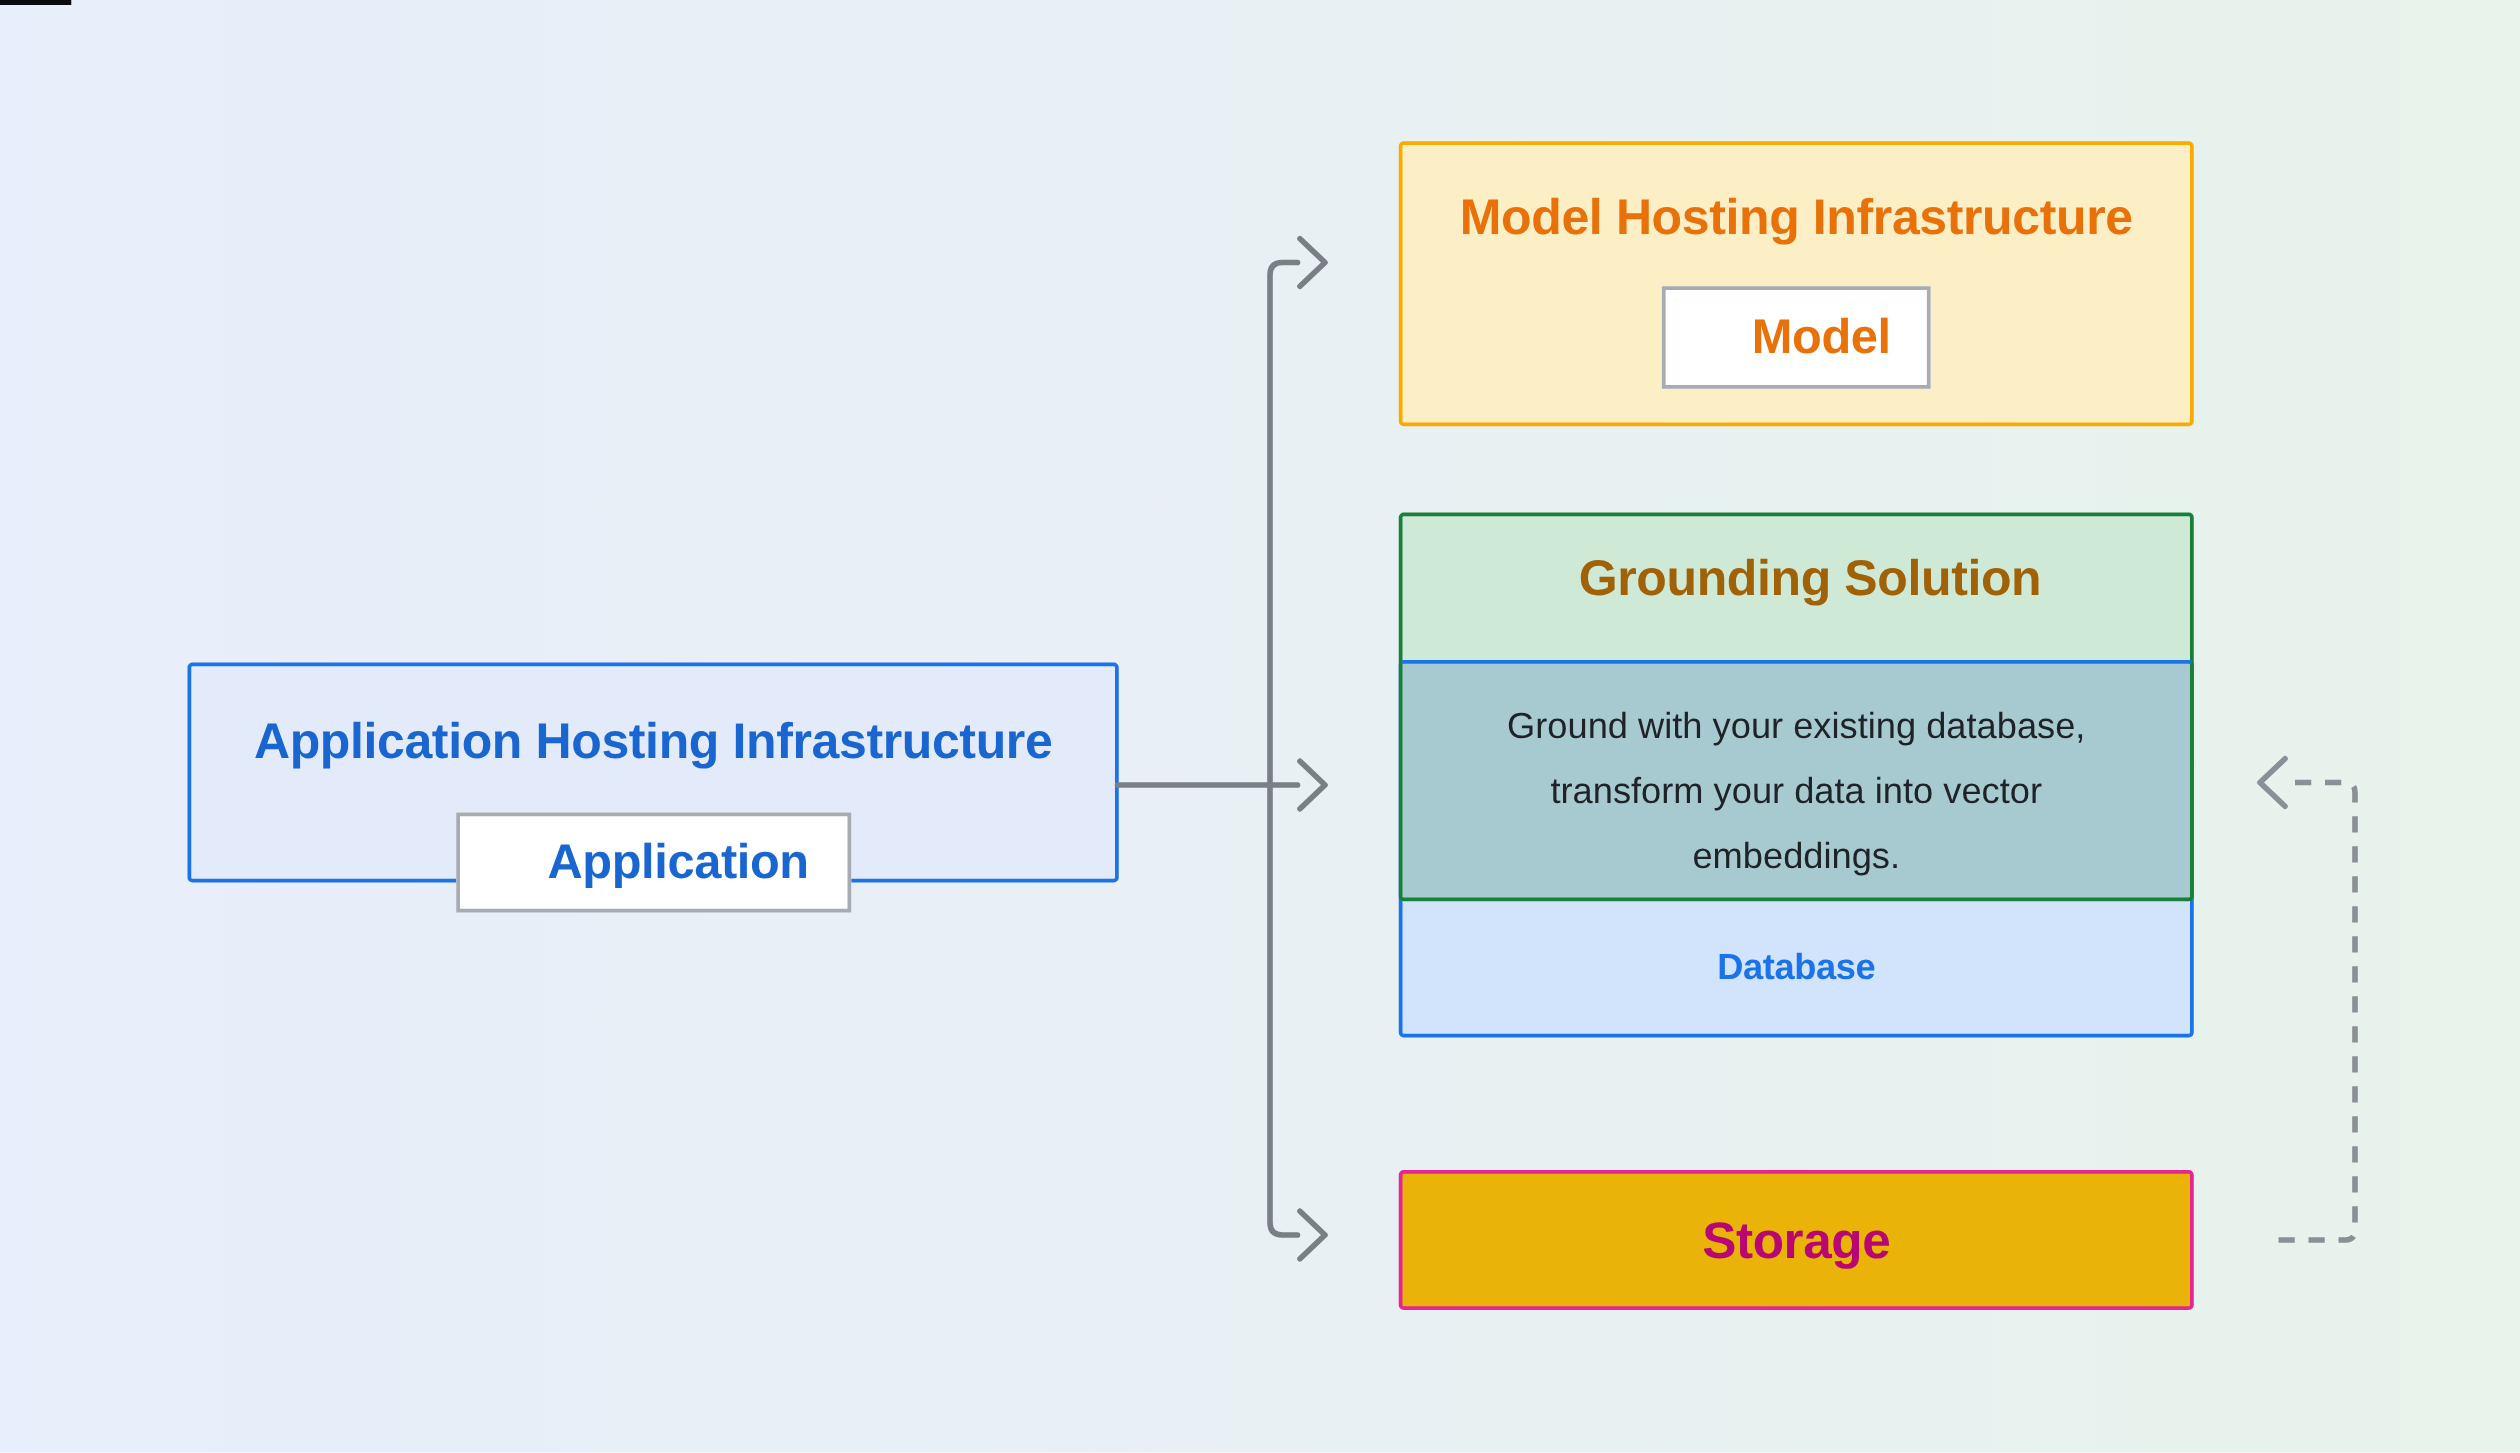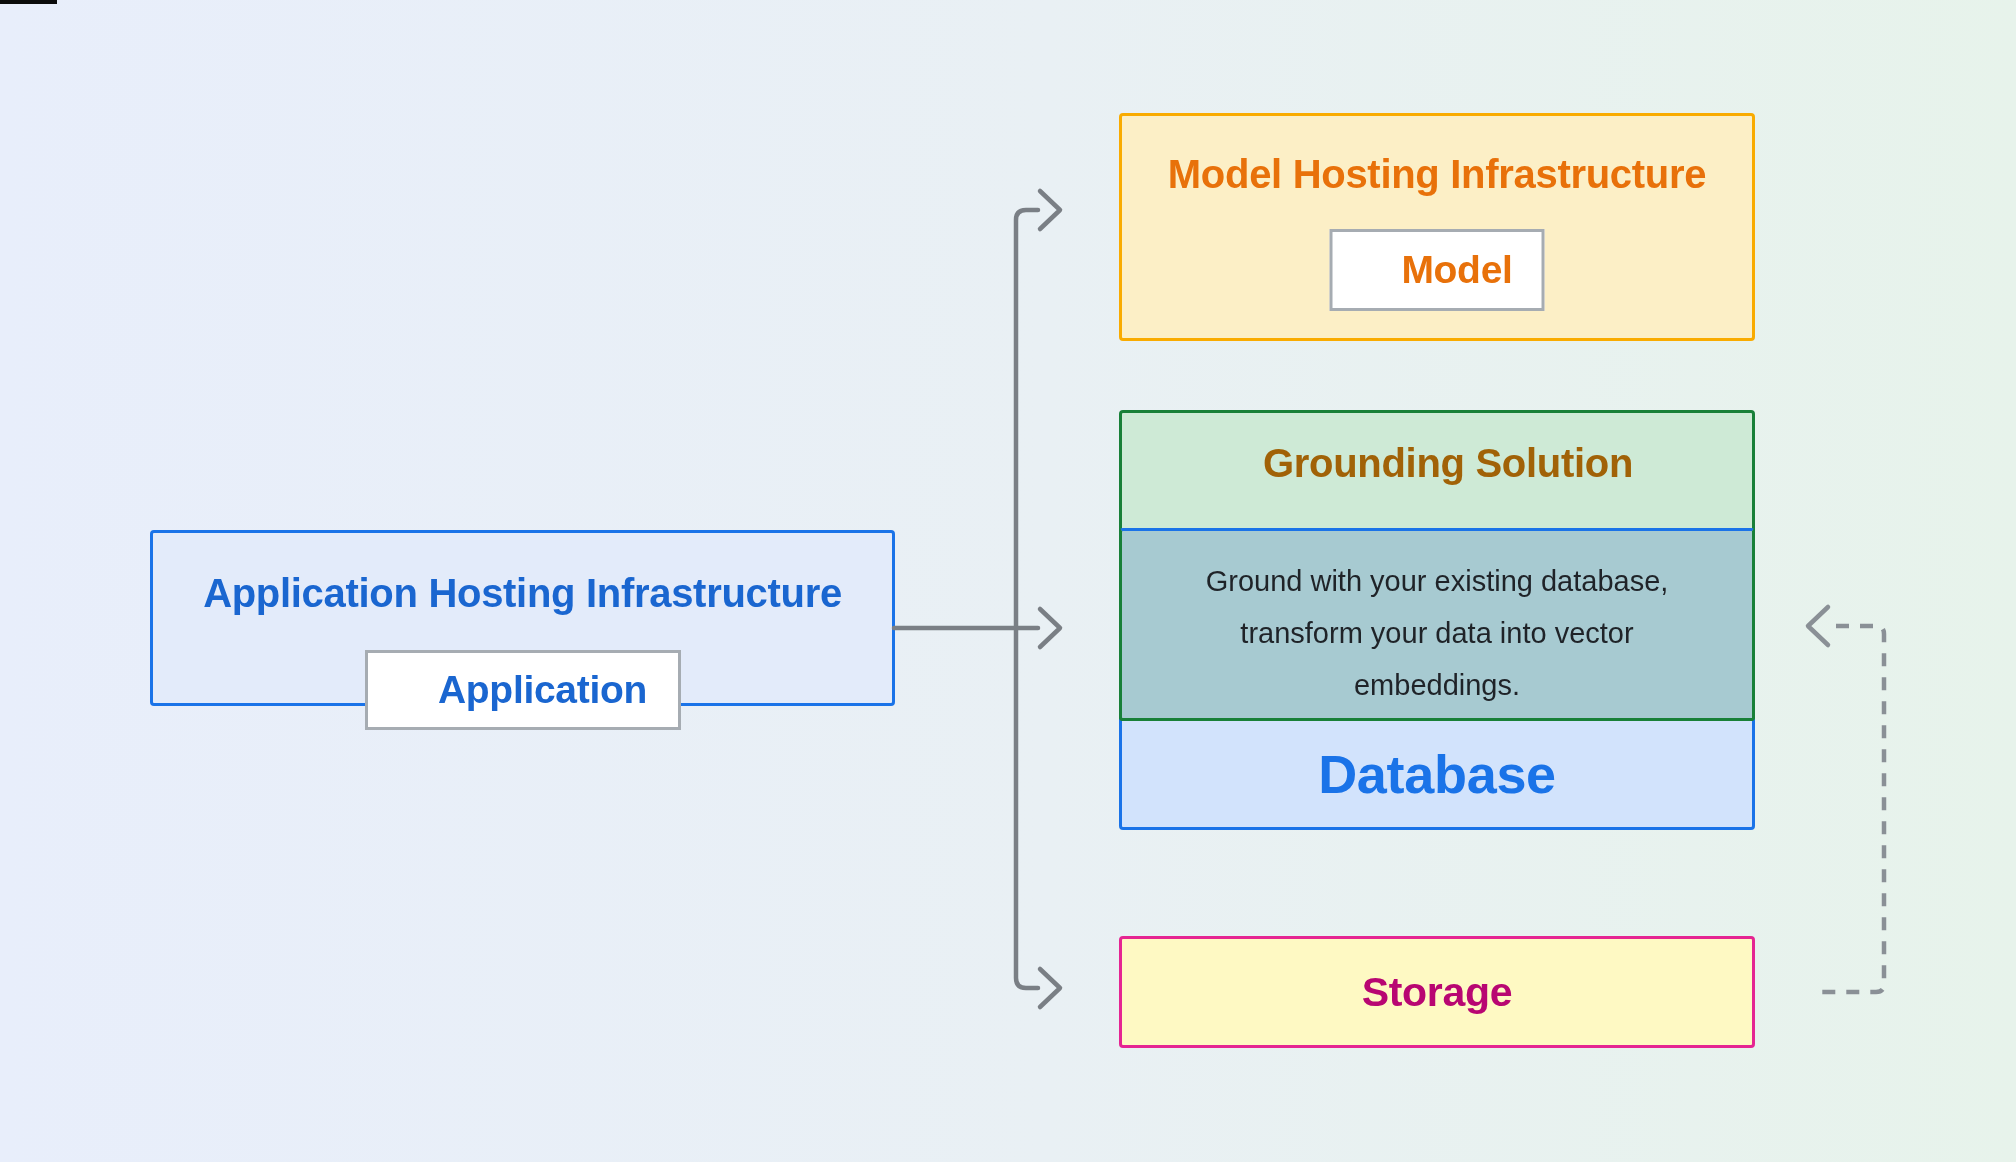--- a/index.html
+++ b/index.html
@@ -26,28 +26,28 @@
   
   .model-box{left:1119px;top:113px;width:636px;height:228px;background:#FCEFC6;border:3.5px solid #F9AB00;}
   .model-box .box-title{top:36px;color:#E8710A;}
   .model-box .chip{top:113px;width:215px;height:82px;color:#E8710A;}
 
   
   .grounding-green{left:1119px;top:410px;width:636px;height:311px;background:#CEEAD6;border:3.5px solid #188038;z-index:2;}
   .grounding-green .box-title{top:28px;color:#a16207;margin-left:22px;}
   .database-blue{left:1119px;top:528px;width:636px;height:302px;background:#D2E3FC;border:3.5px solid #1A73E8;z-index:1;}
   .database-label-band{position:absolute;left:0;right:0;bottom:0;height:106px;display:flex;align-items:center;justify-content:center;
-        font-weight:bold;font-size:54px;color:#1A73E8;letter-spacing:-0.3px;}
+        font-weight:bold;font-size:29px;color:#1A73E8;letter-spacing:-0.3px;}
   .grounding-desc{left:1119px;top:528px;width:636px;height:193px;background:#A7CAD1;
         border:3.5px solid #188038;border-top-color:#1A73E8;z-index:3;
         display:flex;flex-direction:column;align-items:center;justify-content:center;padding-top:4px;}
   .desc-line{font-size:29px;line-height:40px;color:#1F2328;text-align:center;margin-top:12px;}
 
   
-  .storage-box{left:1119px;top:936px;width:636px;height:112px;background:#fef9c3;border:3.5px solid #E52592;
+  .storage-box{left:1119px;top:936px;width:636px;height:112px;background:#eab308;border:3.5px solid #E52592;
         display:flex;align-items:center;justify-content:center;}
   .storage-label{font-weight:bold;font-size:41px;color:#B80672;letter-spacing:-0.3px;}
 
   svg.connectors{position:absolute;inset:0;z-index:4;pointer-events:none;}
 </style>
 </head>
 <body>
 
 <div class="stage">
 

